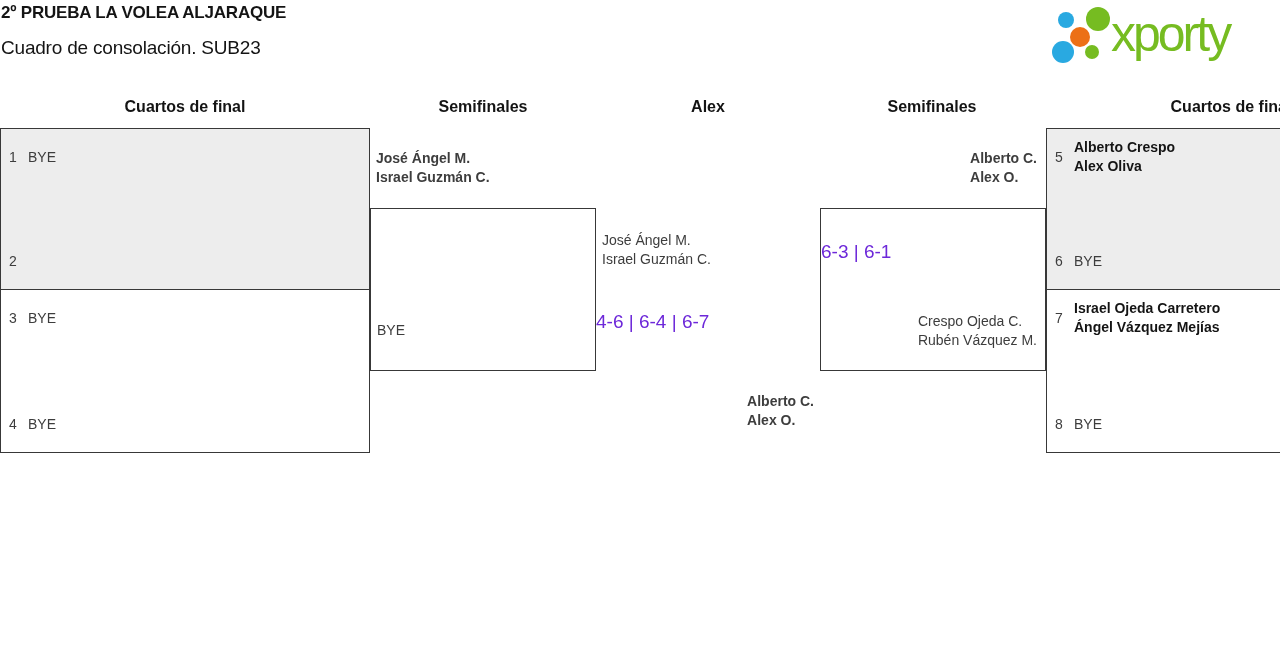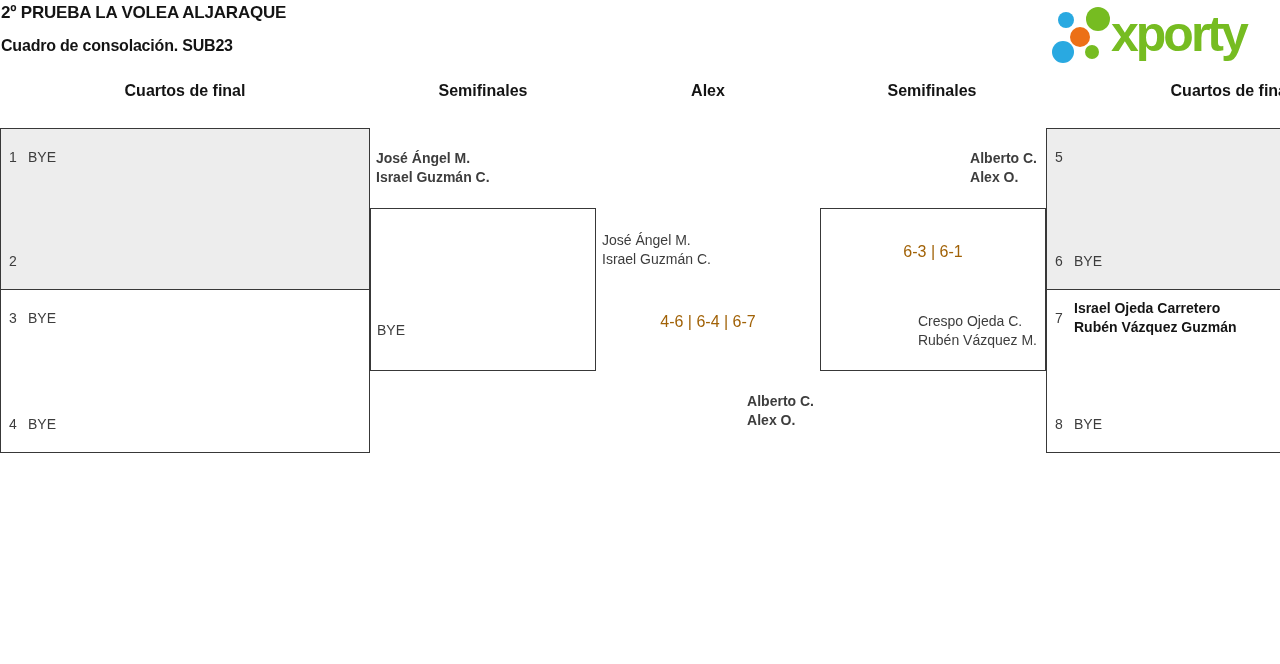--- a/index.html
+++ b/index.html
@@ -4,33 +4,33 @@
 <style>
   html,body{margin:0;padding:0}
   body{
     width:1280px;height:664px;position:relative;overflow:hidden;
     background:#ffffff;color:#161616;
     font-family:"Liberation Sans", sans-serif;
   }
 
   
   .title1{position:absolute;left:1px;top:3px;font-size:17px;font-weight:700;letter-spacing:-0.2px;color:#141414;white-space:nowrap}
-  .title2{position:absolute;left:1px;top:37px;font-size:16px;font-weight:700;letter-spacing:-0.2px;color:#141414;white-space:nowrap}
+  .title2{position:absolute;left:1px;top:37px;font-size:19px;font-weight:400;letter-spacing:-0.2px;color:#141414;white-space:nowrap}
 
   
-  .logo-word{position:absolute;left:1111px;top:9px;font-size:50px;font-weight:700;color:#76bc21;letter-spacing:-3px;line-height:50px;white-space:nowrap}
+  .logo-word{position:absolute;left:1111px;top:9px;font-size:50px;font-weight:400;color:#76bc21;letter-spacing:-3px;line-height:50px;white-space:nowrap}
   .dot{position:absolute;border-radius:50%}
   .d1{left:1058px;top:12px;width:16px;height:16px;background:#29a9e1}
   .d2{left:1086px;top:7px;width:24px;height:24px;background:#76bc21}
   .d3{left:1070px;top:27px;width:20px;height:20px;background:#ec7016}
   .d4{left:1052px;top:41px;width:22px;height:22px;background:#29a9e1}
   .d5{left:1085px;top:45px;width:14px;height:14px;background:#76bc21}
 
   
-  .round-label{position:absolute;top:82px;width:220px;text-align:center;font-size:16px;font-weight:700;color:#141414;white-space:nowrap}
+  .round-label{position:absolute;top:98px;width:220px;text-align:center;font-size:16px;font-weight:700;color:#141414;white-space:nowrap}
   .r1{left:75px}.r2{left:373px}.r3{left:598px}.r4{left:822px}.r5{left:1121px}
 
   
   .box{position:absolute;border:1px solid #383838;box-sizing:border-box;background:#fff;
        display:flex;flex-direction:column;justify-content:space-between;padding:9px 10px 9px 8px}
   .box.grey{background:#ededed}
   .qf1{left:0;top:128px;width:370px;height:162px}
   .qf2{left:0;top:289px;width:370px;height:164px}
   .sfl{left:370px;top:208px;width:226px;height:163px;padding:0}
   .sfr{left:820px;top:208px;width:226px;height:163px;padding:0}
@@ -38,21 +38,21 @@
   .qf4{left:1046px;top:289px;width:370px;height:164px}
 
   .slot{display:flex;align-items:center;min-height:38px}
   .seed{width:14px;margin-right:5px;font-size:14px;color:#3d3d3d;flex:none}
   .names{font-size:14px;line-height:19px;color:#3d3d3d}
   .b{font-weight:700;color:#141414}
 
   
   .p{position:absolute;font-size:14px;line-height:19px;color:#3d3d3d;white-space:nowrap}
   .pr{text-align:left}
-  .score{position:absolute;font-size:16px;line-height:19px;color:#a16207;text-align:center;width:224px;white-space:nowrap}
+  .score{position:absolute;font-size:19px;line-height:19px;color:#6d28d9;text-align:left;width:224px;white-space:nowrap}
 
   .sfl-top{left:376px;top:149px}
   .sfl-bot{left:377px;top:321px}
   .sfr-top{right:243px;top:149px}
   .sfr-score{left:821px;top:242px}
   .sfr-bot{right:243px;top:312px}
   .final-top{left:602px;top:231px}
   .final-score{left:596px;top:312px}
   .final-bot{right:466px;top:392px}
 </style>
@@ -130,35 +130,39 @@
 </div>
 <div class="score sfr-score">6-3 | 6-1</div>
 <div class="p pr sfr-bot">
   <div>Crespo Ojeda C.</div>
   <div>Rubén Vázquez M.</div>
 </div>
 
 <div class="box grey qf3">
   <div class="slot">
     <span class="seed">5</span>
+    <div class="names b">
+      <div>Alberto Crespo</div>
+      <div>Alex Oliva</div>
+    </div>
   </div>
   <div class="slot">
     <span class="seed">6</span>
     <div class="names">
       <div>BYE</div>
     </div>
   </div>
 </div>
 
 <div class="box qf4">
   <div class="slot">
     <span class="seed">7</span>
     <div class="names b">
       <div>Israel Ojeda Carretero</div>
-      <div>Rubén Vázquez Guzmán</div>
+      <div>Ángel Vázquez Mejías</div>
     </div>
   </div>
   <div class="slot">
     <span class="seed">8</span>
     <div class="names">
       <div>BYE</div>
     </div>
   </div>
 </div>
 

